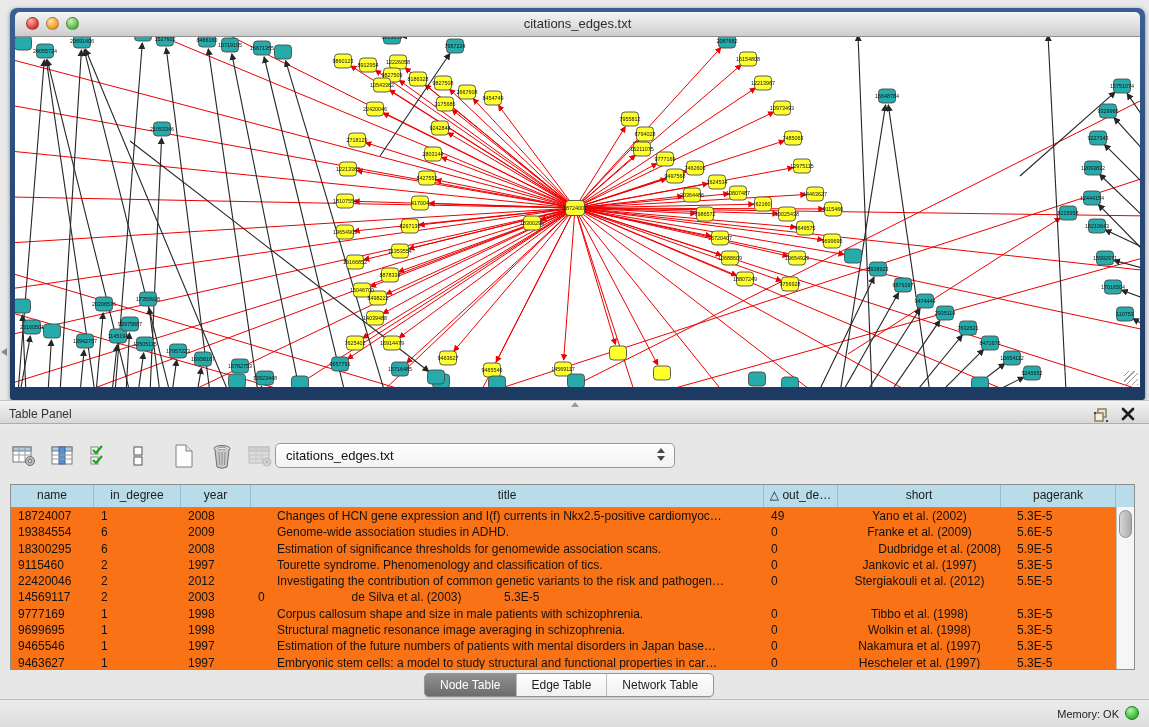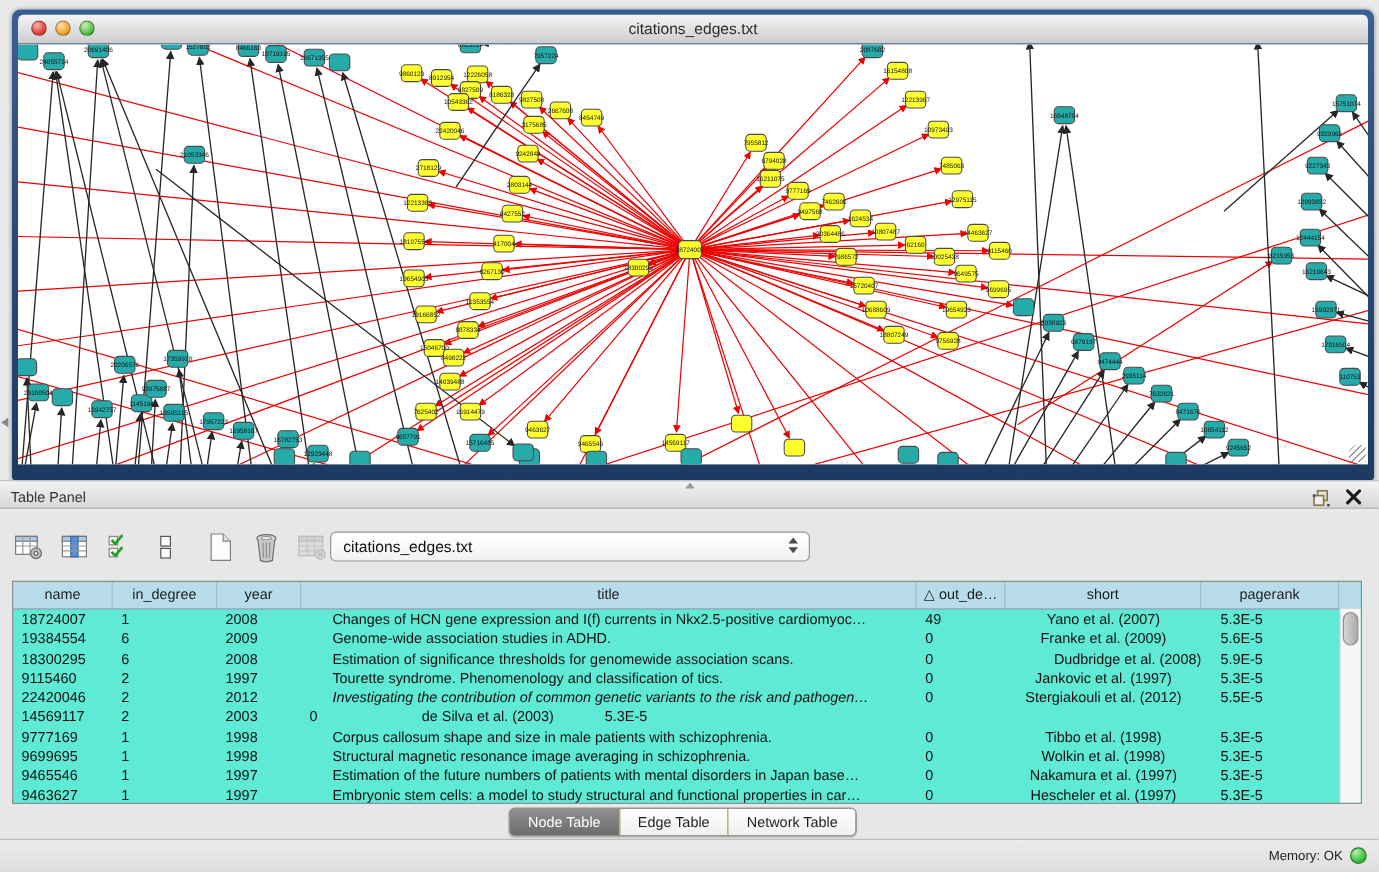--- a/index.html
+++ b/index.html
@@ -47,21 +47,21 @@
   .combo{position:absolute;left:275px;top:15px;width:400px;height:25px;box-sizing:border-box;
     background:linear-gradient(#ffffff,#f2f2f2);border:1px solid #9a9a9a;border-radius:5px;
     font-size:13px;color:#111;line-height:23px;padding-left:10px;}
   .combo-arrows{position:absolute;right:9px;top:4px;}
   .combo-arrows div{width:0;height:0;border-left:4px solid transparent;border-right:4px solid transparent;}
   .arr-up{border-bottom:5px solid #4a4a4a;margin-bottom:3px;}
   .arr-dn{border-top:5px solid #4a4a4a;}
 
   
   .table-wrap{position:absolute;left:10px;top:56px;width:1125px;height:186px;box-sizing:border-box;
-    border:1px solid #8e8e8e;background:#5eead4;overflow:hidden;}
+    border:1px solid #8e8e8e;background:#f97316;overflow:hidden;}
   .thead{display:flex;height:22px;background:#b9dcea;border-bottom:1px solid #7d9dac;}
   .th{box-sizing:border-box;border-right:1px solid #96c0d2;font-size:12px;color:#1c1c1c;
     text-align:center;line-height:21px;white-space:nowrap;overflow:hidden;}
   .tr{display:flex;height:16.3px;}
   .td{box-sizing:border-box;font-size:12px;color:#111;line-height:16.3px;padding-left:7px;
     white-space:nowrap;overflow:hidden;}
   .td3{padding-left:26px;}
   .td5{text-align:center;padding-left:0;}
   .td6{padding-left:16px;}
   .vscroll{position:absolute;right:0;top:22px;bottom:0;width:17px;background:#f6f6f6;border-left:1px solid #c2c2c2;}
@@ -578,21 +578,21 @@
         <div class="th" style="width: 163px;">short</div>
         <div class="th" style="width: 115px;">pagerank</div>
       </div>
     <div id="tbody">
         <div class="tr">
           <div class="td td0" style="width: 83px;">18724007</div>
           <div class="td td1" style="width: 87px;">1</div>
           <div class="td td2" style="width: 70px;">2008</div>
           <div class="td td3" style="width: 513px;">Changes of HCN gene expression and I(f) currents in Nkx2.5-positive cardiomyoc…</div>
           <div class="td td4" style="width: 74px;">49</div>
-          <div class="td td5" style="width: 163px;">Yano et al. (2007)</div>
+          <div class="td td5" style="width: 163px;">Yano et al. (2002)</div>
           <div class="td td6" style="width: 115px;">5.3E-5</div>
         </div>
         <div class="tr">
           <div class="td td0" style="width: 83px;">19384554</div>
           <div class="td td1" style="width: 87px;">6</div>
           <div class="td td2" style="width: 70px;">2009</div>
           <div class="td td3" style="width: 513px;">Genome-wide association studies in ADHD.</div>
           <div class="td td4" style="width: 74px;">0</div>
           <div class="td td5" style="width: 163px;">Franke et al. (2009)</div>
           <div class="td td6" style="width: 115px;">5.6E-5</div>
@@ -612,21 +612,21 @@
           <div class="td td2" style="width: 70px;">1997</div>
           <div class="td td3" style="width: 513px;">Tourette syndrome. Phenomenology and classification of tics.</div>
           <div class="td td4" style="width: 74px;">0</div>
           <div class="td td5" style="width: 163px;">Jankovic et al. (1997)</div>
           <div class="td td6" style="width: 115px;">5.3E-5</div>
         </div>
         <div class="tr">
           <div class="td td0" style="width: 83px;">22420046</div>
           <div class="td td1" style="width: 87px;">2</div>
           <div class="td td2" style="width: 70px;">2012</div>
-          <div class="td td3" style="width: 513px; font-style: italic;">Investigating the contribution of common genetic variants to the risk and pathogen…</div>
+          <div class="td td3" style="width: 513px;">Investigating the contribution of common genetic variants to the risk and pathogen…</div>
           <div class="td td4" style="width: 74px;">0</div>
           <div class="td td5" style="width: 163px;">Stergiakouli et al. (2012)</div>
           <div class="td td6" style="width: 115px;">5.5E-5</div>
         </div>
         <div class="tr">
           <div class="td td0" style="width: 83px;">14569117</div>
           <div class="td td1" style="width: 87px;">2</div>
           <div class="td td2" style="width: 70px;">2003</div>
           <div class="td td4" style="width: 74px;">0</div>
           <div class="td td5" style="width: 163px;">de Silva et al. (2003)</div>

